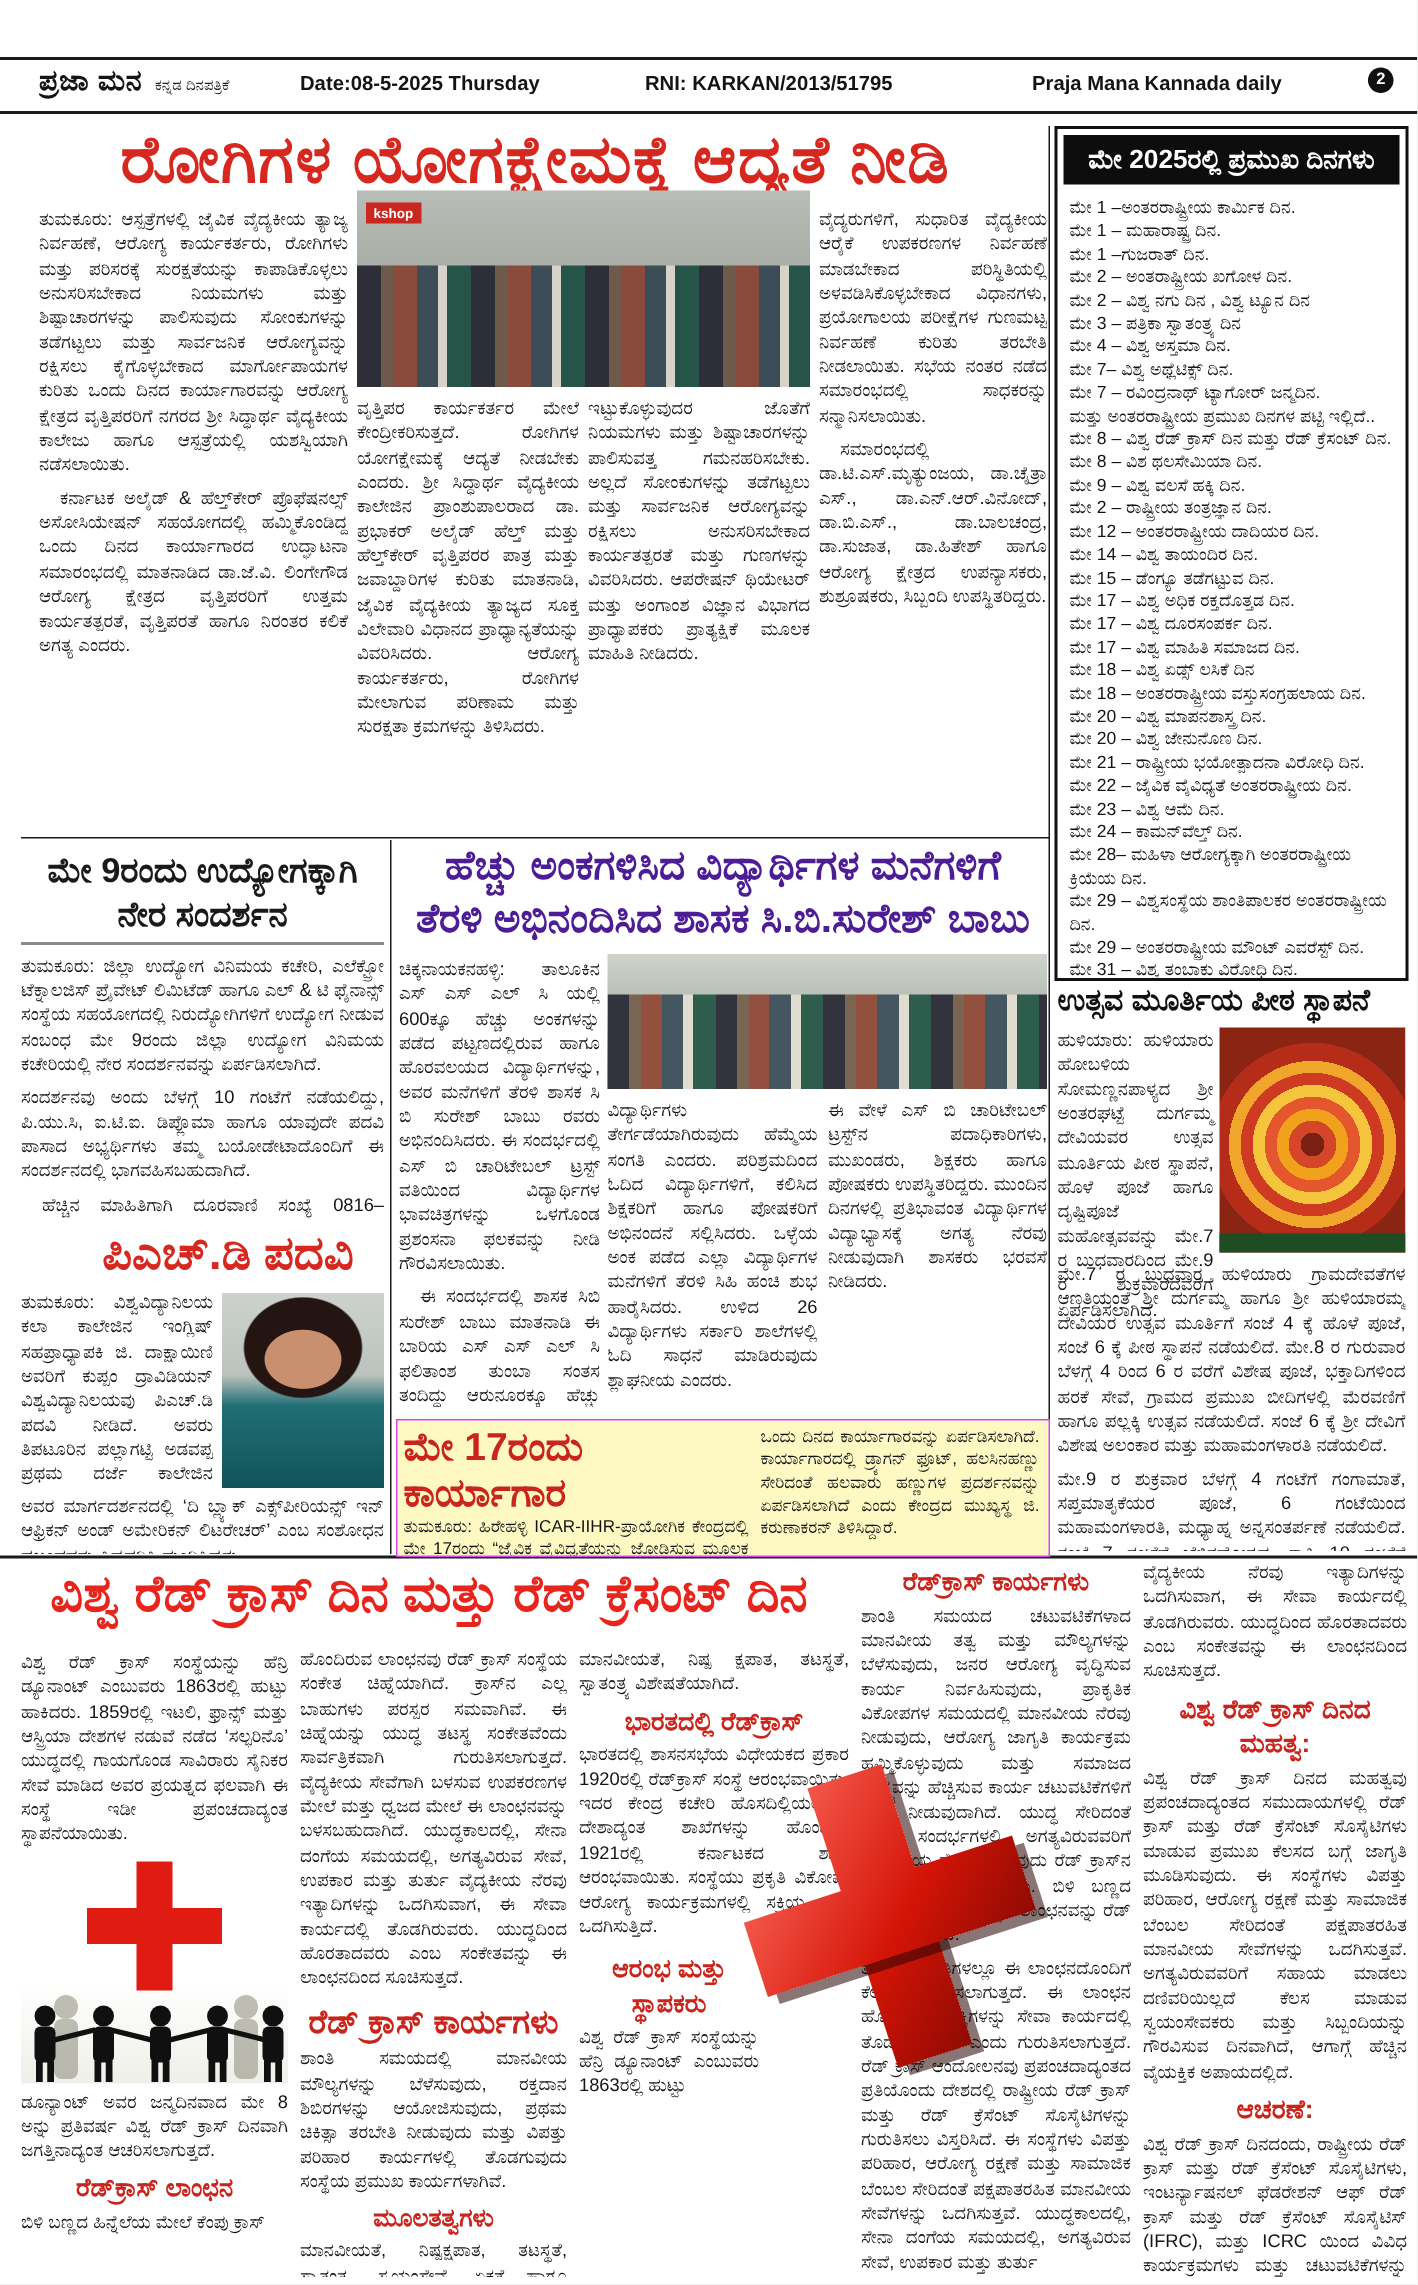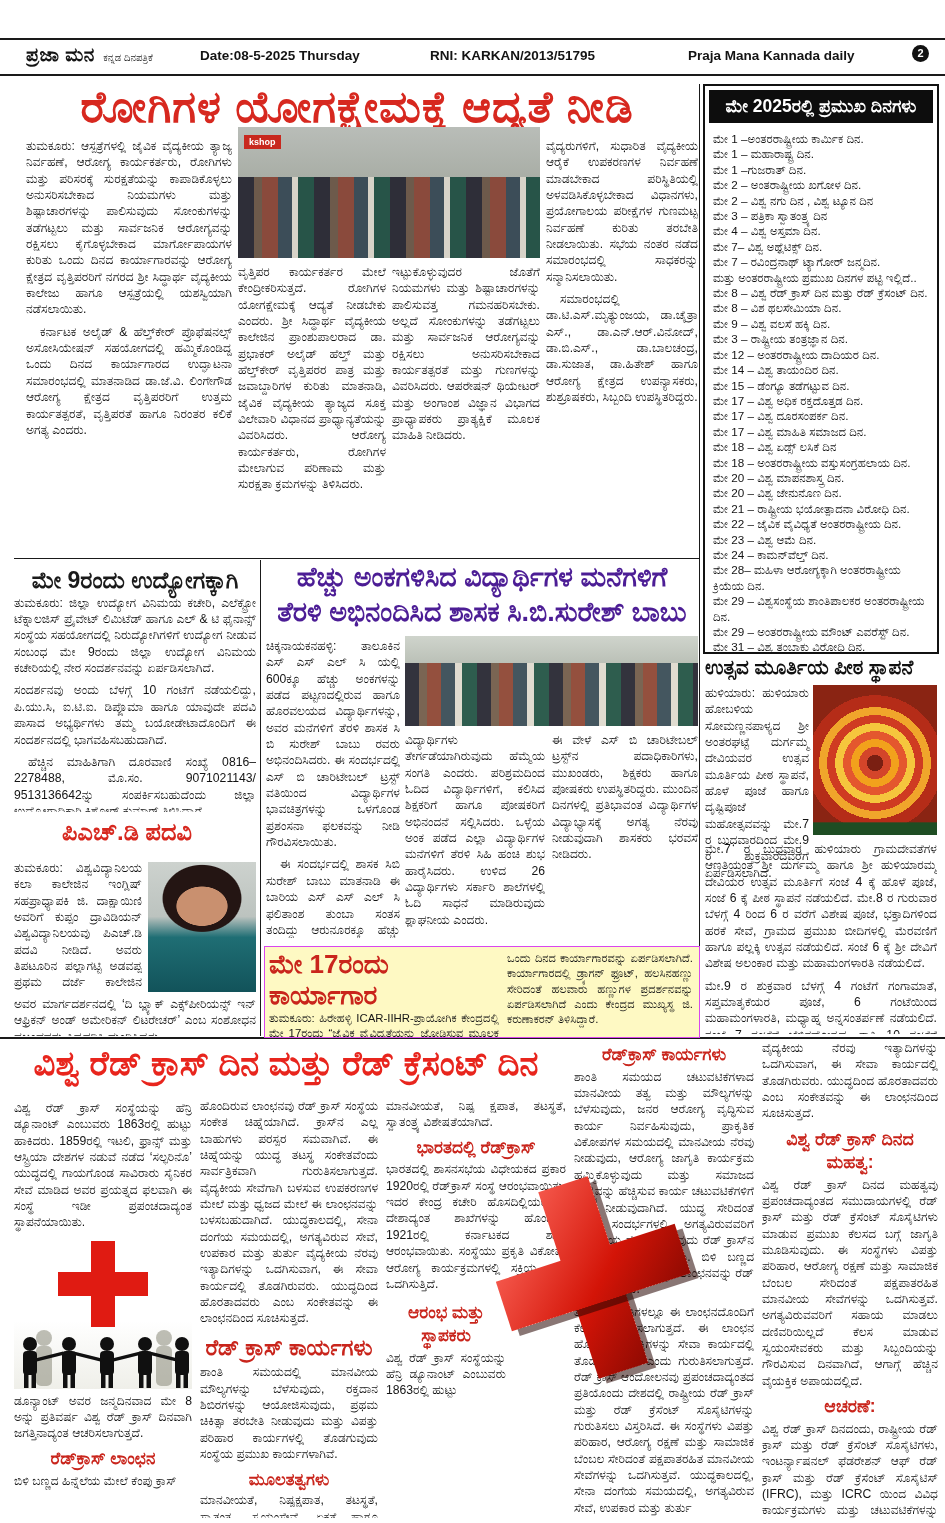--- a/index.html
+++ b/index.html
@@ -80,21 +80,21 @@
       <div>ಮೇ 2 – ಅಂತರಾಷ್ಟ್ರೀಯ ಖಗೋಳ ದಿನ.</div>
       <div>ಮೇ 2 –  ವಿಶ್ವ ನಗು ದಿನ , ವಿಶ್ವ ಟ್ಯೂನ ದಿನ</div>
       <div>ಮೇ 3  –  ಪತ್ರಿಕಾ ಸ್ವಾತಂತ್ರ್ಯ ದಿನ</div>
       <div>ಮೇ 4 – ವಿಶ್ವ ಅಸ್ತಮಾ ದಿನ.</div>
       <div>ಮೇ 7– ವಿಶ್ವ ಅಥ್ಲೆಟಿಕ್ಸ್ ದಿನ.</div>
       <div>ಮೇ 7 – ರವಿಂದ್ರನಾಥ್ ಟ್ಯಾಗೋರ್ ಜನ್ಮದಿನ.</div>
       <div>ಮತ್ತು ಅಂತರರಾಷ್ಟ್ರೀಯ ಪ್ರಮುಖ ದಿನಗಳ ಪಟ್ಟಿ ಇಲ್ಲಿದೆ..</div>
       <div>ಮೇ 8 – ವಿಶ್ವ ರೆಡ್ ಕ್ರಾಸ್ ದಿನ ಮತ್ತು ರೆಡ್ ಕ್ರೆಸಂಟ್ ದಿನ.</div>
       <div>ಮೇ 8 – ವಿಶ ಥಲಸೇಮಿಯಾ ದಿನ.</div>
       <div>ಮೇ 9 – ವಿಶ್ವ ವಲಸೆ ಹಕ್ಕಿ ದಿನ.</div>
-      <div>ಮೇ 3 – ರಾಷ್ಟ್ರೀಯ ತಂತ್ರಜ್ಞಾನ ದಿನ.</div>
+      <div>ಮೇ 2 – ರಾಷ್ಟ್ರೀಯ ತಂತ್ರಜ್ಞಾನ ದಿನ.</div>
       <div>ಮೇ 12 – ಅಂತರರಾಷ್ಟ್ರೀಯ ದಾದಿಯರ ದಿನ.</div>
       <div>ಮೇ 14 – ವಿಶ್ವ ತಾಯಂದಿರ ದಿನ.</div>
       <div>ಮೇ 15 – ಡೆಂಗ್ಯೂ ತಡೆಗಟ್ಟುವ ದಿನ.</div>
       <div>ಮೇ 17 – ವಿಶ್ವ ಅಧಿಕ ರಕ್ತದೊತ್ತಡ ದಿನ.</div>
       <div>ಮೇ 17 – ವಿಶ್ವ ದೂರಸಂಪರ್ಕ ದಿನ.</div>
       <div>ಮೇ 17 – ವಿಶ್ವ ಮಾಹಿತಿ ಸಮಾಜದ ದಿನ.</div>
       <div>ಮೇ 18 – ವಿಶ್ವ ಏಡ್ಸ್ ಲಸಿಕೆ ದಿನ</div>
       <div>ಮೇ 18 – ಅಂತರರಾಷ್ಟ್ರೀಯ ವಸ್ತುಸಂಗ್ರಹಲಾಯ ದಿನ.</div>
       <div>ಮೇ 20 – ವಿಶ್ವ ಮಾಪನಶಾಸ್ತ್ರ ದಿನ.</div>
       <div>ಮೇ 20 – ವಿಶ್ವ ಜೇನುನೊಣ ದಿನ.</div>
@@ -129,20 +129,21 @@
     <p>ಸಮಾರಂಭದಲ್ಲಿ ಡಾ.ಟಿ.ಎಸ್.ಮೃತ್ಯುಂಜಯ, ಡಾ.ಚೈತ್ರಾ ಎಸ್., ಡಾ.ಎನ್.ಆರ್.ವಿನೋದ್, ಡಾ.ಬಿ.ಎಸ್., ಡಾ.ಬಾಲಚಂದ್ರ, ಡಾ.ಸುಜಾತ, ಡಾ.ಹಿತೇಶ್ ಹಾಗೂ ಆರೋಗ್ಯ ಕ್ಷೇತ್ರದ ಉಪನ್ಯಾಸಕರು, ಶುಶ್ರೂಷಕರು, ಸಿಬ್ಬಂದಿ ಉಪಸ್ಥಿತರಿದ್ದರು.</p>
   </div>
 
   <div class="rule" style="left:699px;top:84px;width:1px;height:952px;"></div>
   <div class="rule" style="left:260px;top:560px;width:1px;height:476px;"></div>
   <div class="rule" style="left:14px;top:558px;width:686px;height:1px;"></div>
   <div class="rule" style="left:0;top:1037px;width:945px;height:2px;"></div>
 
   <div class="abs" style="left:14px;top:566px;width:242px;height:246px;">
     <div class="interview-h">ಮೇ 9ರಂದು ಉದ್ಯೋಗಕ್ಕಾಗಿ</div>
+    <div class="interview-h" style="border-bottom:2px solid #8a8a8a;padding-bottom:4px;margin-bottom:6px;">ನೇರ ಸಂದರ್ಶನ</div>
     <div class="body-text">
       <p class="noindent">ತುಮಕೂರು: ಜಿಲ್ಲಾ ಉದ್ಯೋಗ ವಿನಿಮಯ ಕಚೇರಿ, ಎಲೆಕ್ಟ್ರೋ ಟೆಕ್ನಾಲಜಿಸ್ ಪ್ರೈವೇಟ್ ಲಿಮಿಟೆಡ್ ಹಾಗೂ ಎಲ್ &amp; ಟಿ ಫೈನಾನ್ಸ್ ಸಂಸ್ಥೆಯ ಸಹಯೋಗದಲ್ಲಿ ನಿರುದ್ಯೋಗಿಗಳಿಗೆ ಉದ್ಯೋಗ ನೀಡುವ ಸಂಬಂಧ ಮೇ 9ರಂದು ಜಿಲ್ಲಾ ಉದ್ಯೋಗ ವಿನಿಮಯ ಕಚೇರಿಯಲ್ಲಿ ನೇರ ಸಂದರ್ಶನವನ್ನು ಏರ್ಪಡಿಸಲಾಗಿದೆ.</p>
       <p class="noindent">ಸಂದರ್ಶನವು ಅಂದು ಬೆಳಗ್ಗೆ 10 ಗಂಟೆಗೆ ನಡೆಯಲಿದ್ದು, ಪಿ.ಯು.ಸಿ, ಐ.ಟಿ.ಐ. ಡಿಪ್ಲೊಮಾ ಹಾಗೂ ಯಾವುದೇ ಪದವಿ ಪಾಸಾದ ಅಭ್ಯರ್ಥಿಗಳು ತಮ್ಮ ಬಯೋಡೇಟಾದೊಂದಿಗೆ ಈ ಸಂದರ್ಶನದಲ್ಲಿ ಭಾಗವಹಿಸಬಹುದಾಗಿದೆ.</p>
       <p>ಹೆಚ್ಚಿನ ಮಾಹಿತಿಗಾಗಿ ದೂರವಾಣಿ ಸಂಖ್ಯೆ 0816–2278488, ಮೊ.ಸಂ. 9071021143/ 9513136642ನ್ನು ಸಂಪರ್ಕಿಸಬಹುದೆಂದು ಜಿಲ್ಲಾ ಉದ್ಯೋಗಾಧಿಕಾರಿ ಕಿಶೋರ್ ಕುಮಾರ್ ತಿಳಿಸಿದ್ದಾರೆ.</p>
     </div>
   </div>
 
   <div class="abs headline-red hl-center" style="left:266px;top:560px;width:432px;height:72px;font-size:27px;line-height:1.3;color:#4c1d95;">
     <div>ಹೆಚ್ಚು ಅಂಕಗಳಿಸಿದ ವಿದ್ಯಾರ್ಥಿಗಳ ಮನೆಗಳಿಗೆ</div>
     <div>ತೆರಳಿ ಅಭಿನಂದಿಸಿದ ಶಾಸಕ ಸಿ.ಬಿ.ಸುರೇಶ್ ಬಾಬು</div>
@@ -154,21 +155,21 @@
     <p class="noindent">ಚಿಕ್ಕನಾಯಕನಹಳ್ಳಿ: ತಾಲೂಕಿನ ಎಸ್ ಎಸ್ ಎಲ್ ಸಿ ಯಲ್ಲಿ 600ಕ್ಕೂ ಹೆಚ್ಚು ಅಂಕಗಳನ್ನು ಪಡೆದ ಪಟ್ಟಣದಲ್ಲಿರುವ ಹಾಗೂ ಹೊರವಲಯದ ವಿದ್ಯಾರ್ಥಿಗಳನ್ನು, ಅವರ ಮನೆಗಳಿಗೆ ತೆರಳಿ ಶಾಸಕ ಸಿ ಬಿ ಸುರೇಶ್ ಬಾಬು ರವರು ಅಭಿನಂದಿಸಿದರು. ಈ ಸಂದರ್ಭದಲ್ಲಿ ಎಸ್ ಬಿ ಚಾರಿಟೇಬಲ್ ಟ್ರಸ್ಟ್ ವತಿಯಿಂದ ವಿದ್ಯಾರ್ಥಿಗಳ ಭಾವಚಿತ್ರಗಳನ್ನು ಒಳಗೊಂಡ ಪ್ರಶಂಸನಾ ಫಲಕವನ್ನು ನೀಡಿ ಗೌರವಿಸಲಾಯಿತು.</p>
     <p>ಈ ಸಂದರ್ಭದಲ್ಲಿ ಶಾಸಕ ಸಿಬಿ ಸುರೇಶ್ ಬಾಬು ಮಾತನಾಡಿ ಈ ಬಾರಿಯ ಎಸ್ ಎಸ್ ಎಲ್ ಸಿ ಫಲಿತಾಂಶ ತುಂಬಾ ಸಂತಸ ತಂದಿದ್ದು ಆರುನೂರಕ್ಕೂ ಹೆಚ್ಚು ಅಂಕಗಳನ್ನು ಪಡೆದು 44 ಜನ</p>
   </div>
   <div class="abs body-text" style="left:405px;top:732px;width:140px;height:206px;">
     <p class="noindent">ವಿದ್ಯಾರ್ಥಿಗಳು ತೇರ್ಗಡೆಯಾಗಿರುವುದು ಹೆಮ್ಮೆಯ ಸಂಗತಿ ಎಂದರು. ಪರಿಶ್ರಮದಿಂದ ಓದಿದ ವಿದ್ಯಾರ್ಥಿಗಳಿಗೆ, ಕಲಿಸಿದ ಶಿಕ್ಷಕರಿಗೆ ಹಾಗೂ ಪೋಷಕರಿಗೆ ಅಭಿನಂದನೆ ಸಲ್ಲಿಸಿದರು. ಒಳ್ಳೆಯ ಅಂಕ ಪಡೆದ ಎಲ್ಲಾ ವಿದ್ಯಾರ್ಥಿಗಳ ಮನೆಗಳಿಗೆ ತೆರಳಿ ಸಿಹಿ ಹಂಚಿ ಶುಭ ಹಾರೈಸಿದರು. ಉಳಿದ 26 ವಿದ್ಯಾರ್ಥಿಗಳು ಸರ್ಕಾರಿ ಶಾಲೆಗಳಲ್ಲಿ ಓದಿ ಸಾಧನೆ ಮಾಡಿರುವುದು ಶ್ಲಾಘನೀಯ ಎಂದರು.</p>
   </div>
   <div class="abs body-text" style="left:552px;top:732px;width:146px;height:206px;">
     <p class="noindent">ಈ ವೇಳೆ ಎಸ್ ಬಿ ಚಾರಿಟೇಬಲ್ ಟ್ರಸ್ಟ್‌ನ ಪದಾಧಿಕಾರಿಗಳು, ಮುಖಂಡರು, ಶಿಕ್ಷಕರು ಹಾಗೂ ಪೋಷಕರು ಉಪಸ್ಥಿತರಿದ್ದರು. ಮುಂದಿನ ದಿನಗಳಲ್ಲಿ ಪ್ರತಿಭಾವಂತ ವಿದ್ಯಾರ್ಥಿಗಳ ವಿದ್ಯಾಭ್ಯಾಸಕ್ಕೆ ಅಗತ್ಯ ನೆರವು ನೀಡುವುದಾಗಿ ಶಾಸಕರು ಭರವಸೆ ನೀಡಿದರು.</p>
   </div>
 
-  <div class="abs headline-red hl-center" style="left:6px;top:818px;width:242px;height:38px;font-size:24px;">ಪಿಎಚ್.ಡಿ ಪದವಿ</div>
+  <div class="abs headline-red hl-center" style="left:31px;top:818px;width:242px;height:38px;font-size:31px;">ಪಿಎಚ್.ಡಿ ಪದವಿ</div>
   <div class="abs photo photo-portrait" style="left:148px;top:862px;width:108px;height:130px;"></div>
   <div class="abs body-text" style="left:14px;top:860px;width:128px;height:134px;">
     <p class="noindent">ತುಮಕೂರು: ವಿಶ್ವವಿದ್ಯಾನಿಲಯ ಕಲಾ ಕಾಲೇಜಿನ ಇಂಗ್ಲಿಷ್ ಸಹಪ್ರಾಧ್ಯಾಪಕಿ ಜಿ. ದಾಕ್ಷಾಯಿಣಿ ಅವರಿಗೆ ಕುಪ್ಪಂ ದ್ರಾವಿಡಿಯನ್ ವಿಶ್ವವಿದ್ಯಾನಿಲಯವು ಪಿಎಚ್.ಡಿ ಪದವಿ ನೀಡಿದೆ. ಅವರು ತಿಪಟೂರಿನ ಪಲ್ಲಾಗಟ್ಟಿ ಅಡವಪ್ಪ ಪ್ರಥಮ ದರ್ಜೆ ಕಾಲೇಜಿನ ಇಂಗ್ಲಿಷ್ ಪ್ರಾಧ್ಯಾಪಕ ಡಾ. ಉದಯರವಿ ಎಸ್. ವಿ.</p>
   </div>
   <div class="abs body-text" style="left:14px;top:996px;width:242px;height:40px;">
     <p class="noindent">ಅವರ ಮಾರ್ಗದರ್ಶನದಲ್ಲಿ ‘ದಿ ಬ್ಲ್ಯಾಕ್ ಎಕ್ಸ್‌ಪೀರಿಯನ್ಸ್ ಇನ್ ಆಫ್ರಿಕನ್ ಅಂಡ್ ಅಮೇರಿಕನ್ ಲಿಟರೇಚರ್’ ಎಂಬ ಸಂಶೋಧನ ಪ್ರಬಂಧವನ್ನು ಸಿದ್ಧಪಡಿಸಿ ಮಂಡಿಸಿದ್ದರು.</p>
   </div>
 
   <div class="abs yellow-box" style="left:264px;top:946px;width:434px;height:90px;">
     <div style="position:absolute;left:4px;top:2px;width:230px;">

